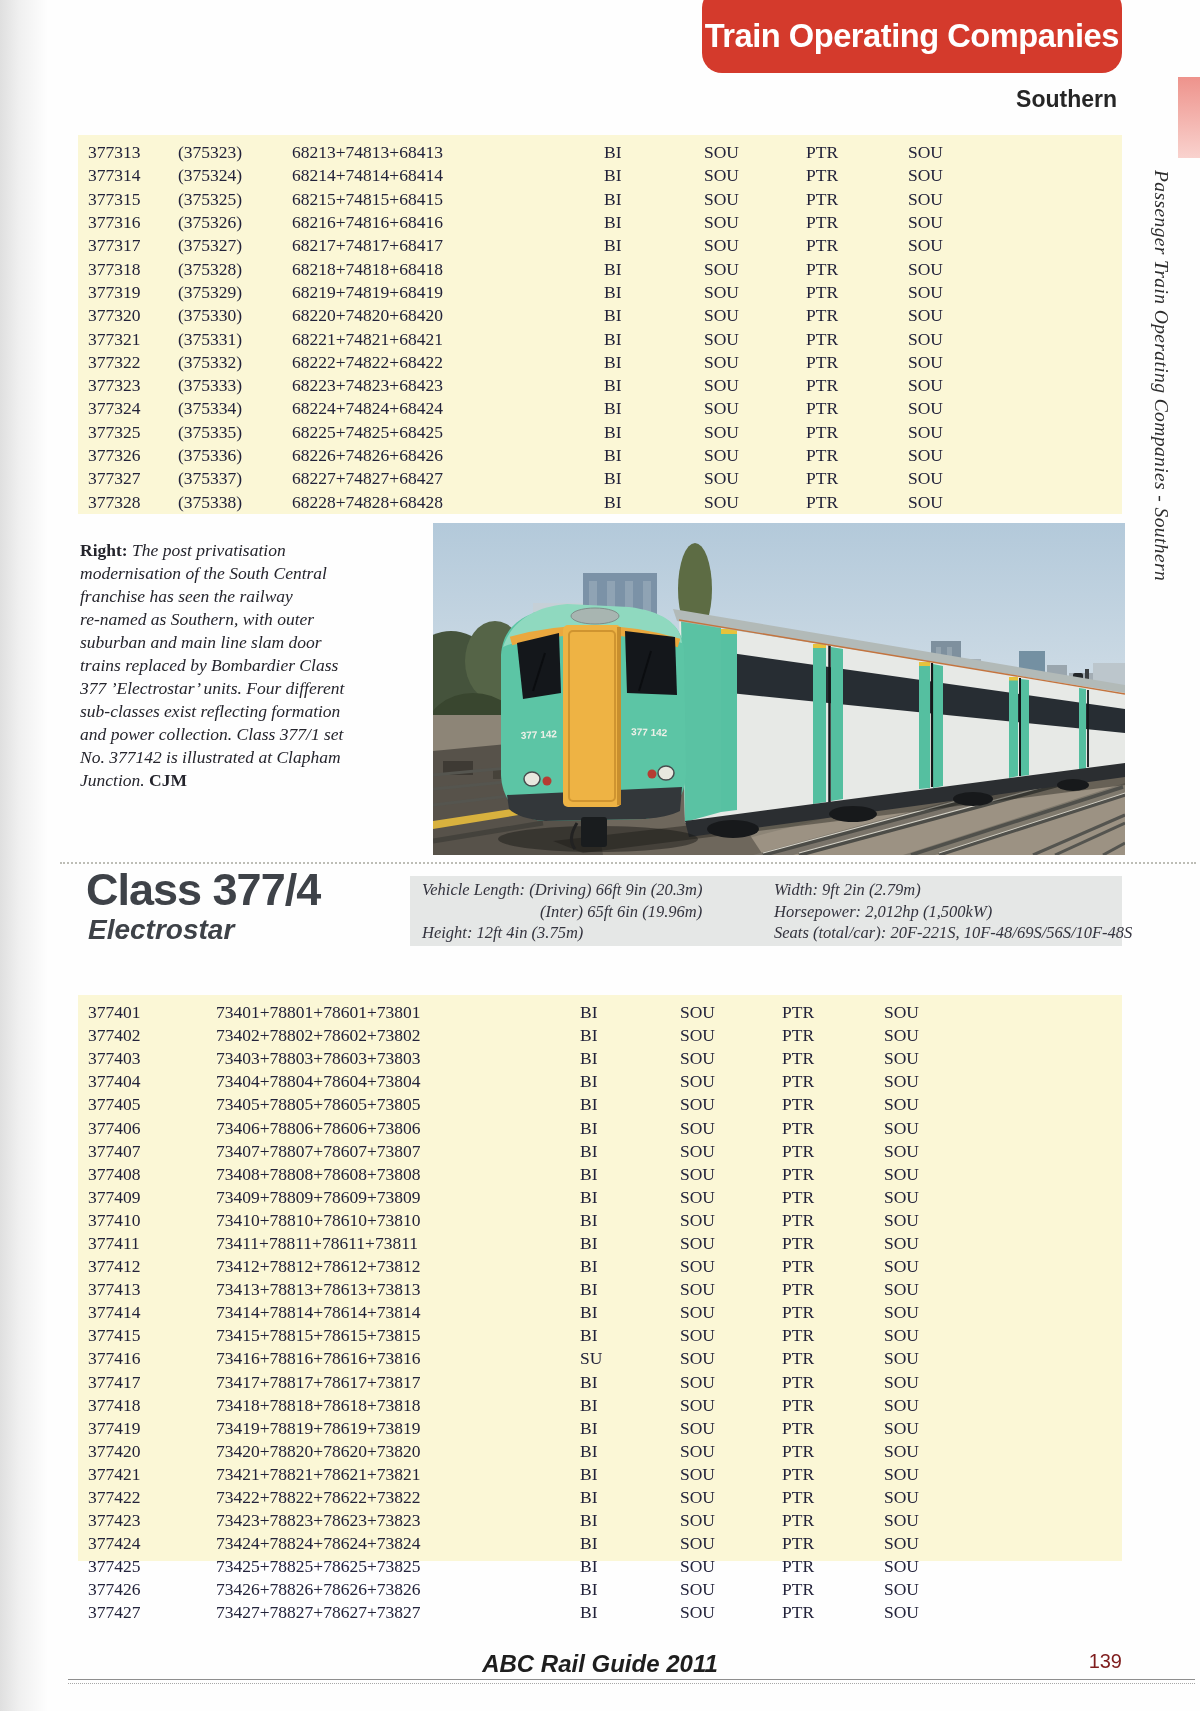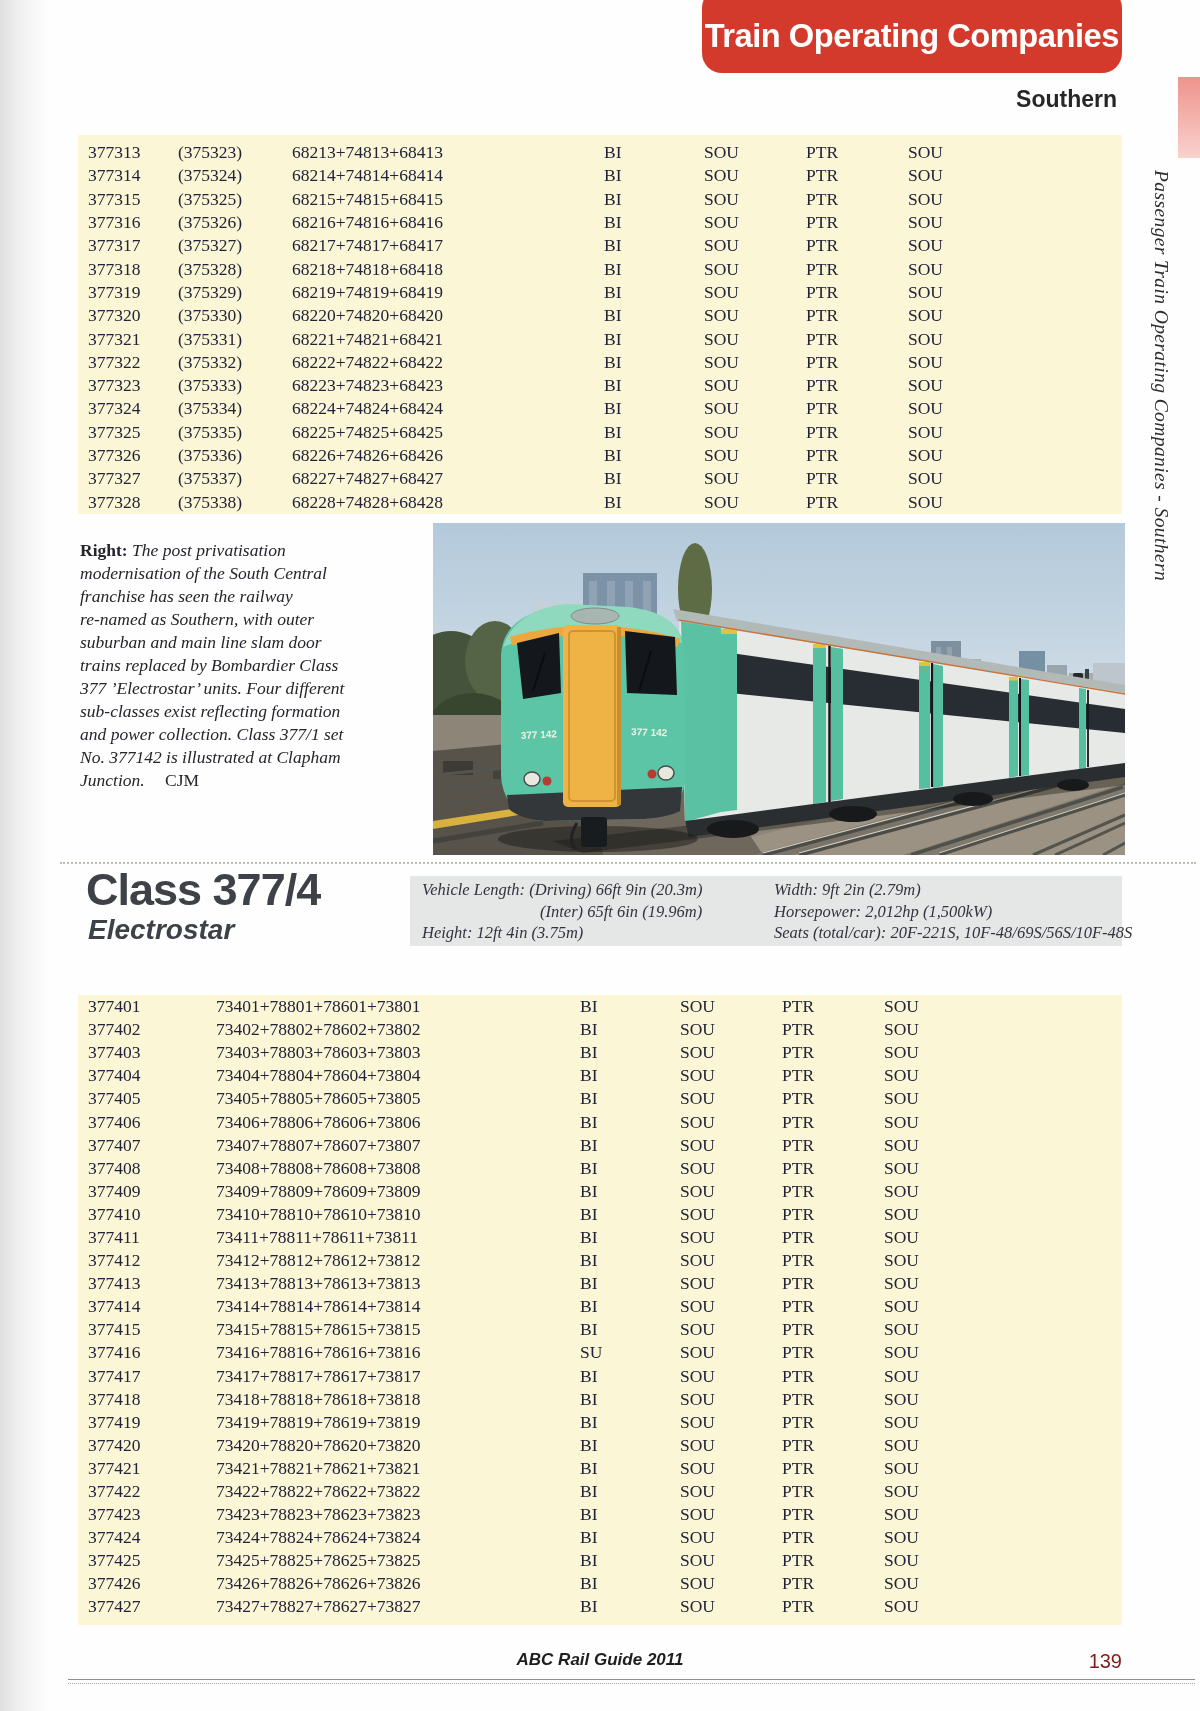--- a/index.html
+++ b/index.html
@@ -22,33 +22,33 @@
       font-size:23px; color:#262626; }
 
   .pink-tab { position:absolute; left:1178px; top:77px; width:22px; height:81px;
       background:linear-gradient(180deg,#ee938c 0%,#f9d2ce 100%); }
 
   .v-label { position:absolute; left:1150px; top:170px; writing-mode:vertical-rl;
       font-style:italic; font-size:19.5px; letter-spacing:0.4px; color:#2d2d2d; }
 
   .tbl { position:absolute; left:78px; width:1044px; background:#fbf7d6; box-sizing:border-box; }
   .t1 { top:135px; height:379px; padding-top:6px; }
-  .t2 { top:995px; height:630px; }
+  .t2 { top:995px; height:566px; padding-top:6px; }
 
   .trow { display:grid; align-items:center; height:23.3px; padding-left:10px;
       font-size:17.5px; color:#22223a;gap:24px; }
   .cols7 { grid-template-columns:66px 90px 288px 76px 78px 78px 1fr; }
   .cols6 { grid-template-columns:104px 340px 76px 78px 78px 1fr; }
   .t2 .trow { height:23.1px; }
 
   .caption { position:absolute; left:80px; top:521px; width:336px; font-size:17.5px;
       line-height:23px; color:#24242c; }
   .caption .lbl { font-weight:bold; }
   .caption .body { font-style:italic; white-space:pre-line; }
-  .caption .credit { font-weight:normal;margin-left:16px; }
+  .caption .credit { font-weight:bold; }
 
   .photo { position:absolute; left:433px; top:523px; width:692px; height:332px;
       overflow:hidden; }
   .photo svg { display:block; }
 
   .sep-dotted { position:absolute; left:60px; top:862px; width:1136px; height:0;
       border-top:2px dotted #bdbdb6; }
 
   .class-title { position:absolute; left:86px; top:864px;
       font-family:"Liberation Sans","DejaVu Sans",sans-serif; font-weight:bold;
@@ -63,21 +63,21 @@
       font-style:italic; font-size:16.5px; line-height:21.5px; color:#33333e; }
   .spec-box .ln { white-space:nowrap; }
   .spec-box .indent { padding-left:118px; }
 
   .t2-head { position:absolute; left:78px; top:948px; width:1044px;
       font-style:italic; font-size:18px; color:#2e2e38; }
   .t2-head .trow { height:22.5px; background:none; }
 
   .footer-title { position:absolute; left:0; top:1650px; width:1200px; text-align:center;
       font-family:"Liberation Sans","DejaVu Sans",sans-serif; font-style:italic;
-      font-weight:bold; font-size:17px; color:#1e1e1e; }
+      font-weight:bold; font-size:24px; color:#1e1e1e; }
   .footer-page { position:absolute; left:1040px; top:1650px; width:82px; text-align:right;
       font-family:"Liberation Sans","DejaVu Sans",sans-serif; font-size:20px; color:#7f1d1d; }
   .footer-rule { position:absolute; left:68px; top:1679px; width:1127px; height:3px;
       border-top:1px solid #8e8e8e; border-bottom:1px dotted #a8a8a8; }
 </style>
 </head>
 <body>
 
 <div class="page">
 

